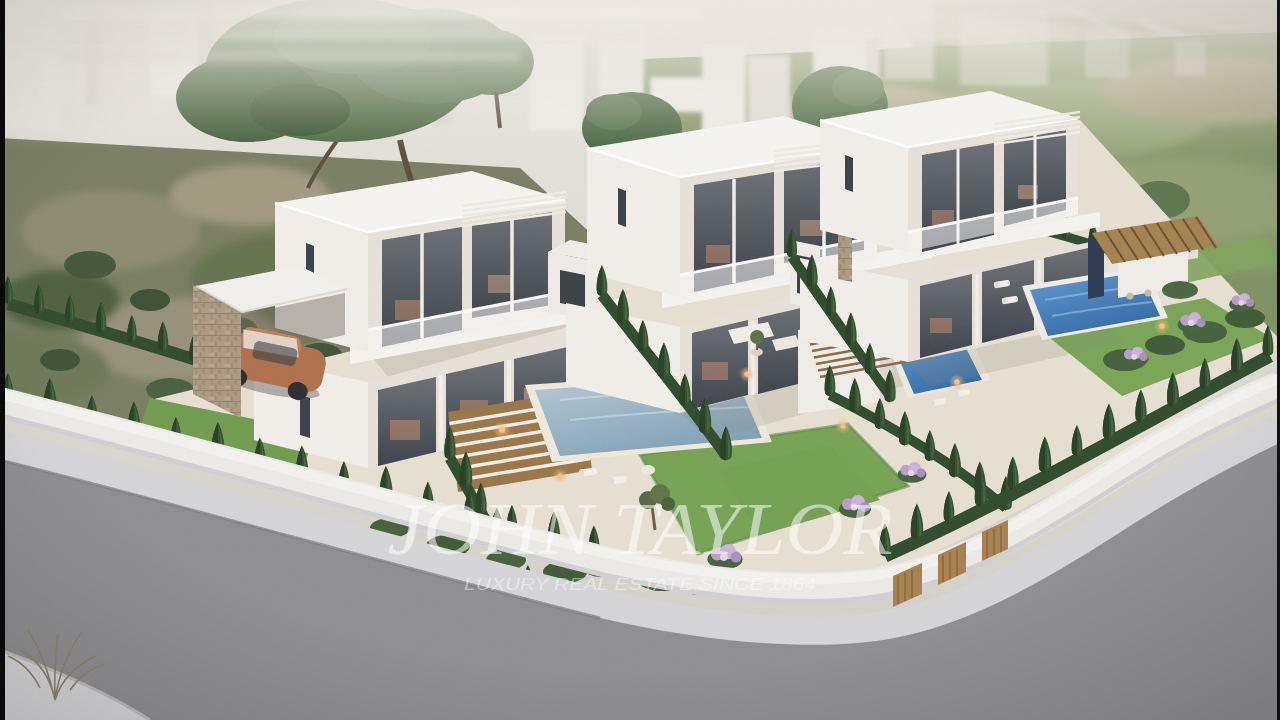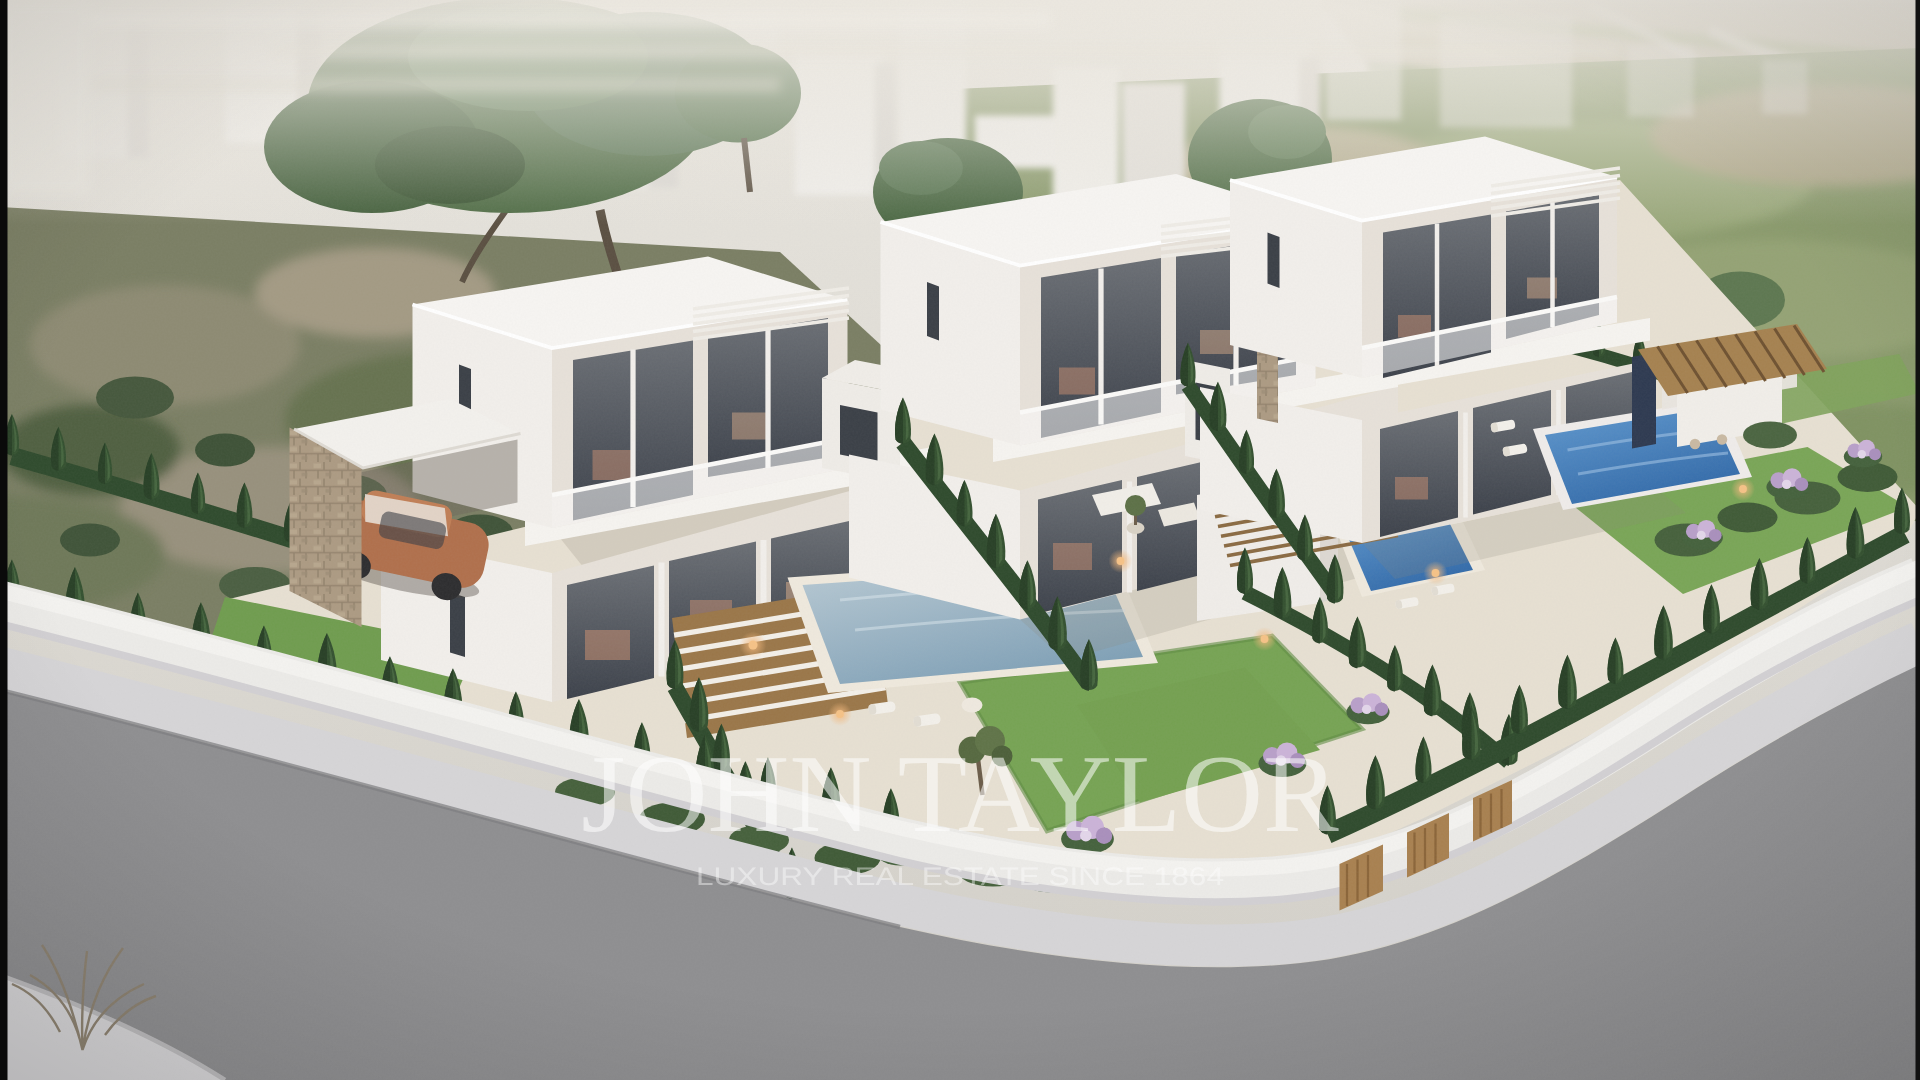--- a/index.html
+++ b/index.html
@@ -7,21 +7,21 @@
     --road:#8e8e90; --sidewalk:#d6d5d7; --wall:#ecebe8; --wall-shade:#d2d0d3;
     --villa-lit:#f2efeb; --villa-shade:#e7e1d9; --roof:#f7f5f2;
     --glass-dark:#41464e; --glow:#c98e6f;
     --pool-steel:#93afc2; --pool-blue:#3f7cba;
     --cypress:#33502f; --bush:#45603b; --lawn:#75a152; --field:#8a9a6c; --scrub:#7a7e63;
     --wood:#9a7648; --stone:#b09f88; --navy:#2d3950; --flower:#b89fc9;
     --car:#b06f4b; --haze:#e5e1d9; --edge-bar:#0a0a0a;
   }
   html,body{margin:0;padding:0;background:#000;}
   .stage{position:relative;width:1280px;height:720px;overflow:hidden;background:#cfccc6;
-         font-family:"Liberation Sans","DejaVu Sans",sans-serif;}
+         font-family:"Liberation Sans","DejaVu Sans",sans-serif;font-style:italic;}
   .stage svg{position:absolute;inset:0;display:block;}
   text{user-select:none;}
 </style>
 </head>
 <body>
 
 <div class="stage">
 <svg viewBox="0 0 1280 720" width="1280" height="720">
 <defs>
   <linearGradient id="sky" x1="0" y1="0" x2="0" y2="1">

